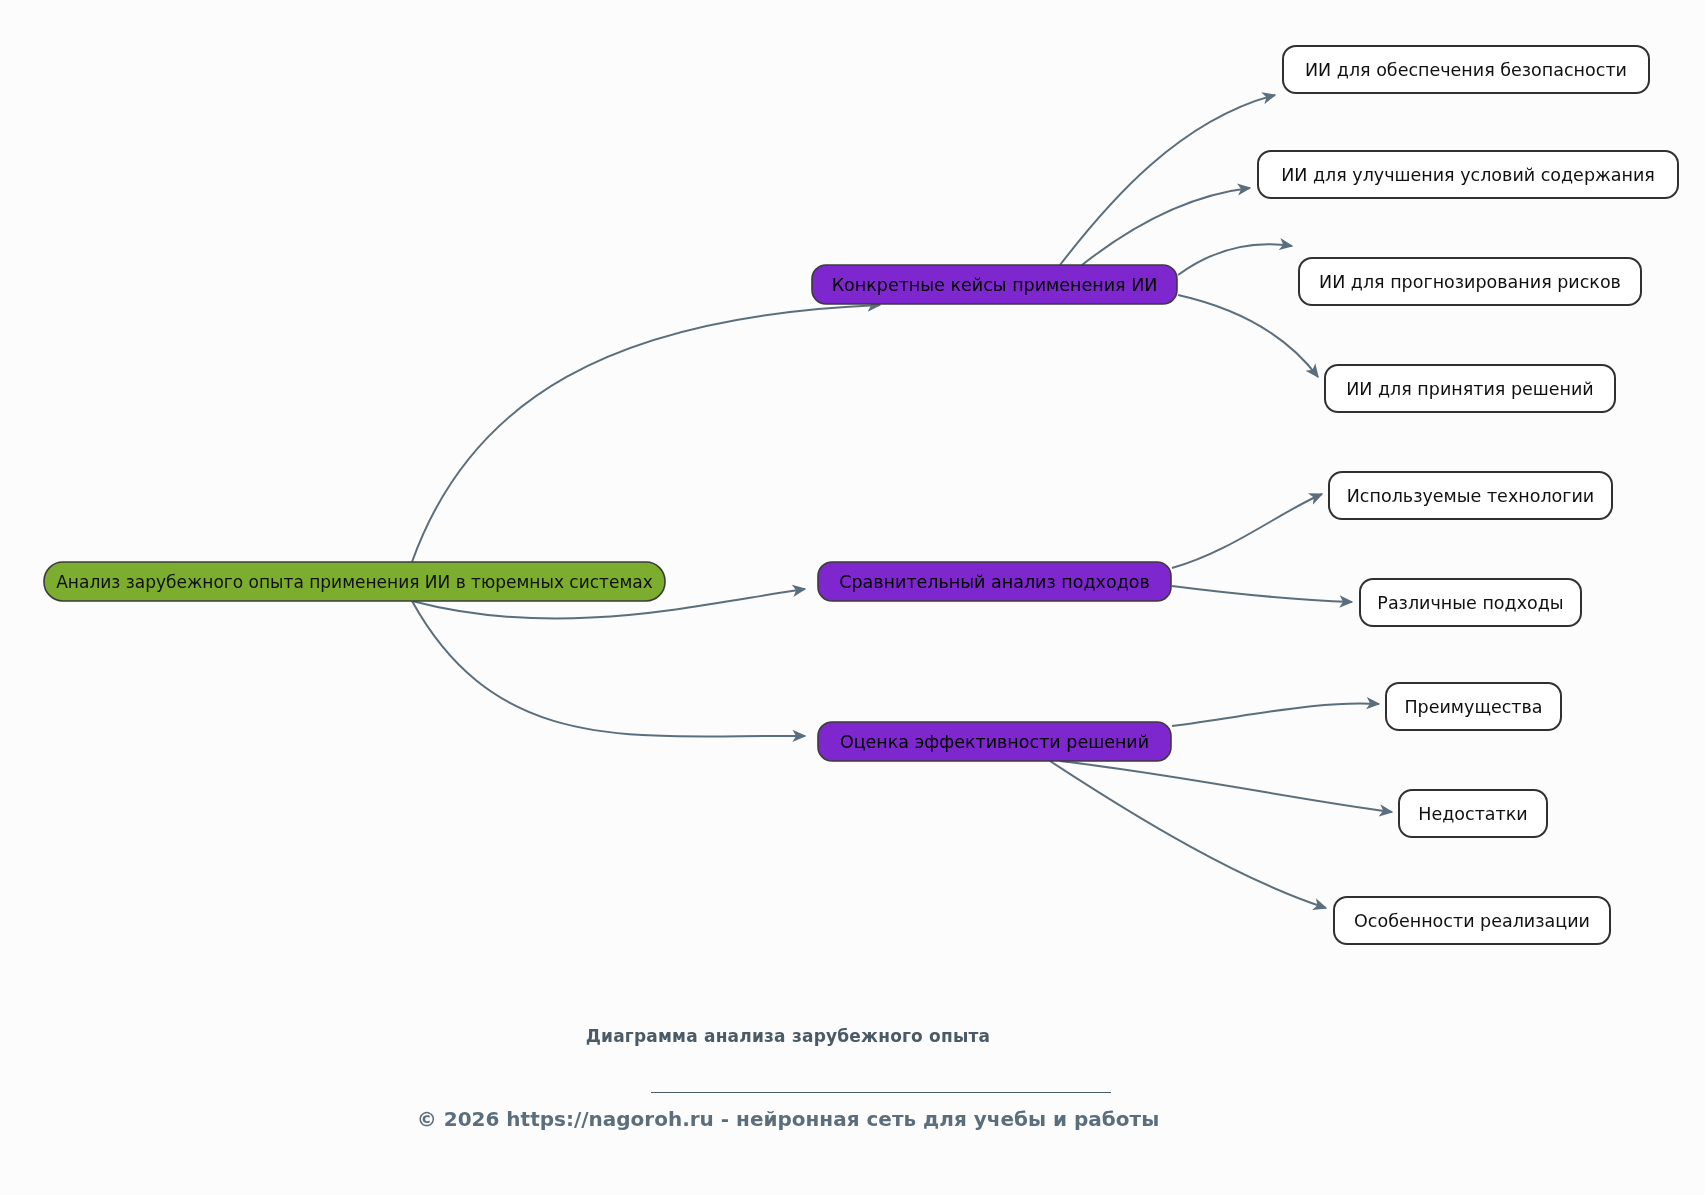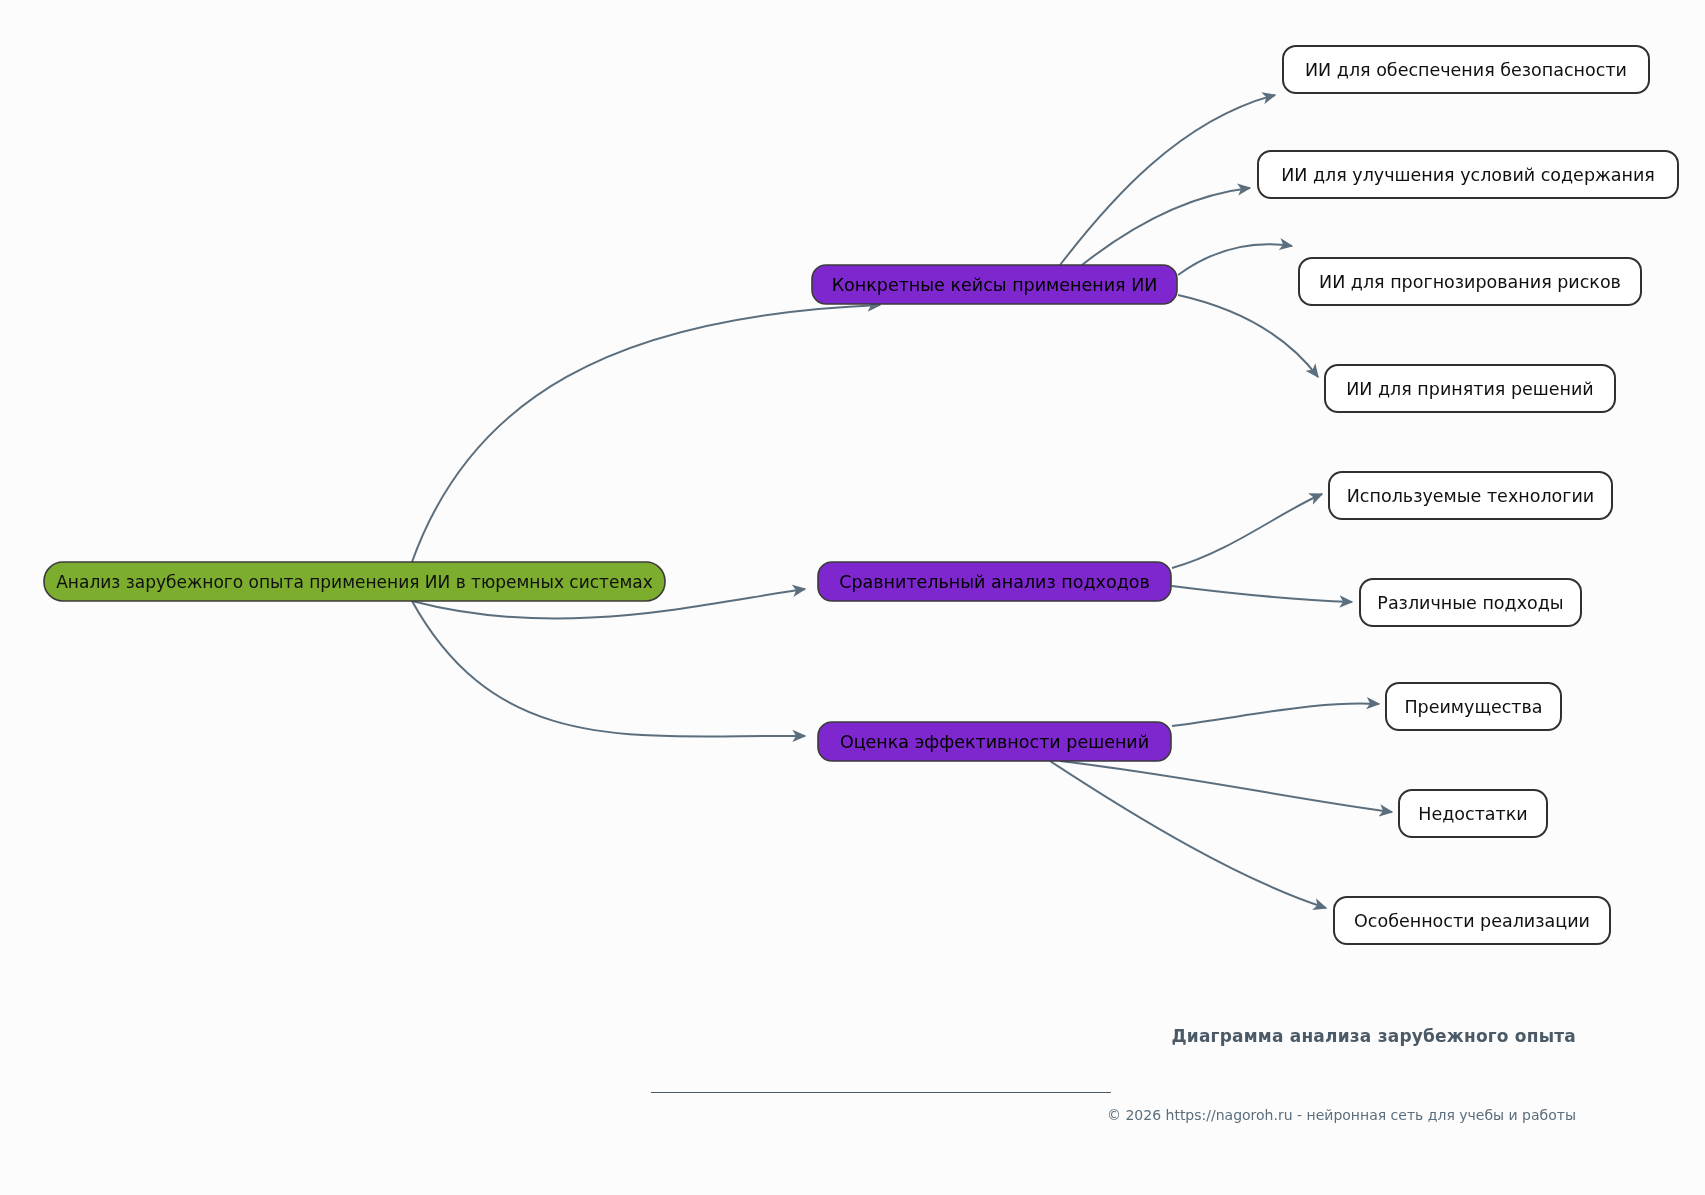--- a/index.html
+++ b/index.html
@@ -52,42 +52,43 @@
     font-size: 17.5px;
     fill: #101010;
     dominant-baseline: middle;
   }
   .node-label-root { font-size: 18px; fill: #101010; }
   .node-label-branch { font-size: 17.5px; fill: #000000; }
   .footer {
     position: absolute;
     left: 0;
     width: 1576px;
-    text-align: right;
+    text-align: center;
   }
   #footer-title {
     top: 1025px;
     font-size: 17px;
     font-weight: bold;
     color: #4b5a67;
     line-height: 1.35;
     letter-spacing: 0.2px;
   }
   #footer-divider {
     position: absolute;
     top: 1092px;
     left: 651px;
     width: 460px;
     height: 1px;
     background: #4b5a67;
   }
   #footer-copy {
     top: 1107px;
-    font-size: 14px;
+    font-size: 20px;
     color: #5b6e7d;
+    font-weight: bold;
   }
 </style>
 </head>
 <body>
 
 <div id="canvas">
 
   <svg class="layer" id="edge-layer" viewBox="0 0 1705 1195" xmlns="http://www.w3.org/2000/svg">
     <defs>
       <marker id="arrow" viewBox="0 0 10 10" refX="9" refY="5" markerWidth="7" markerHeight="7" orient="auto-start-reverse">

